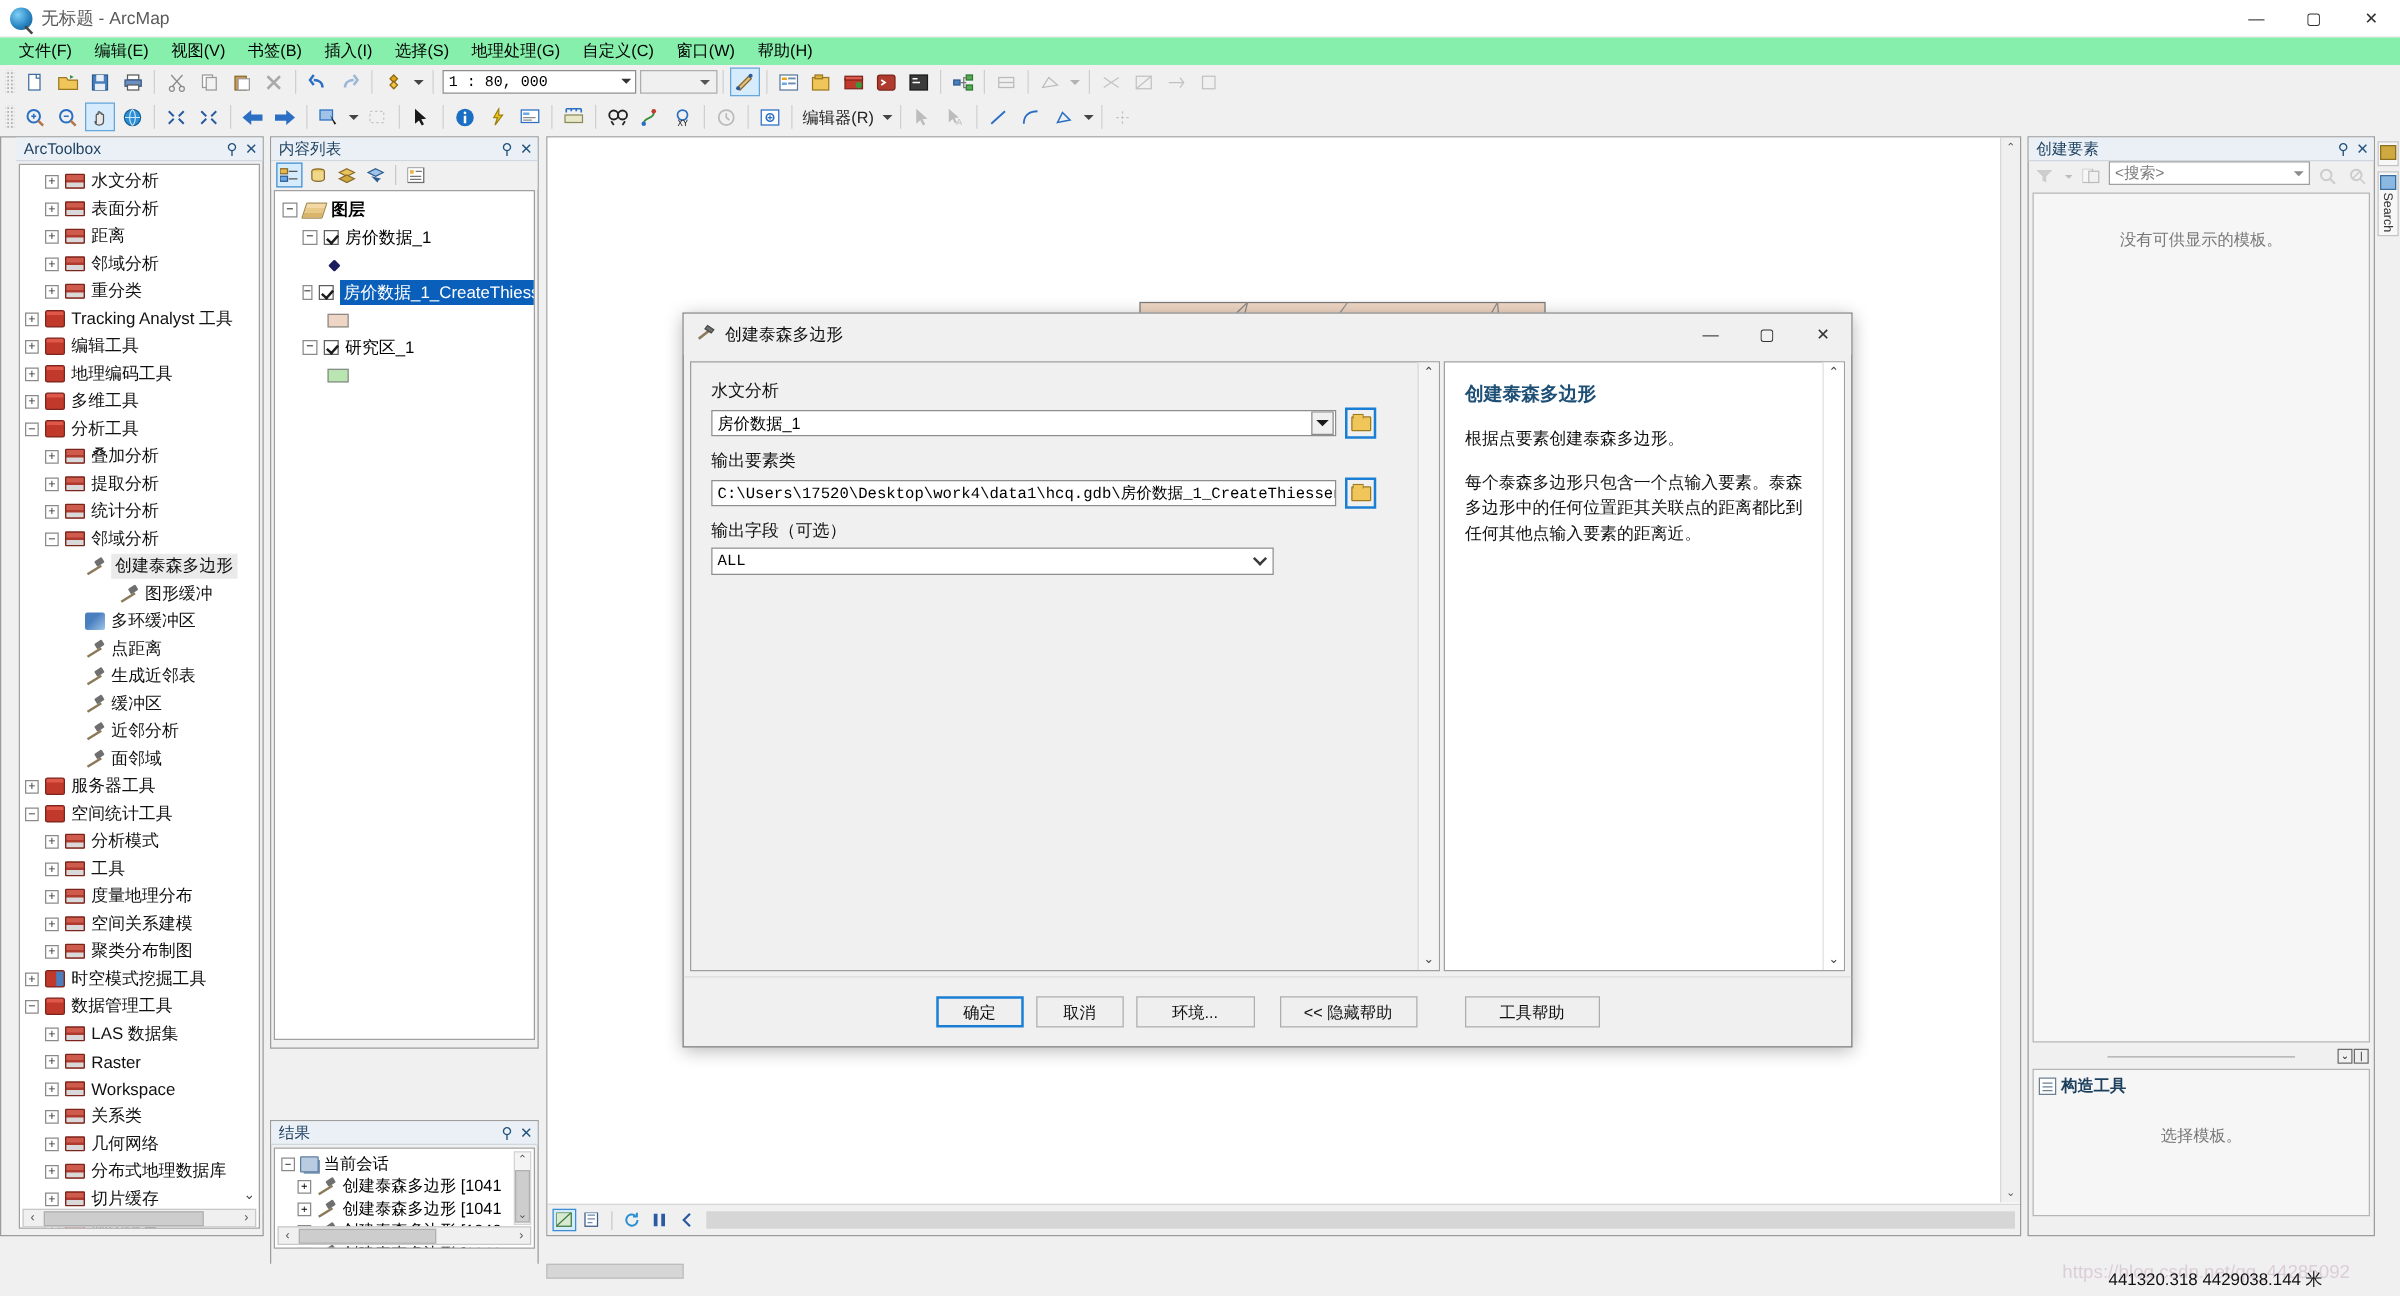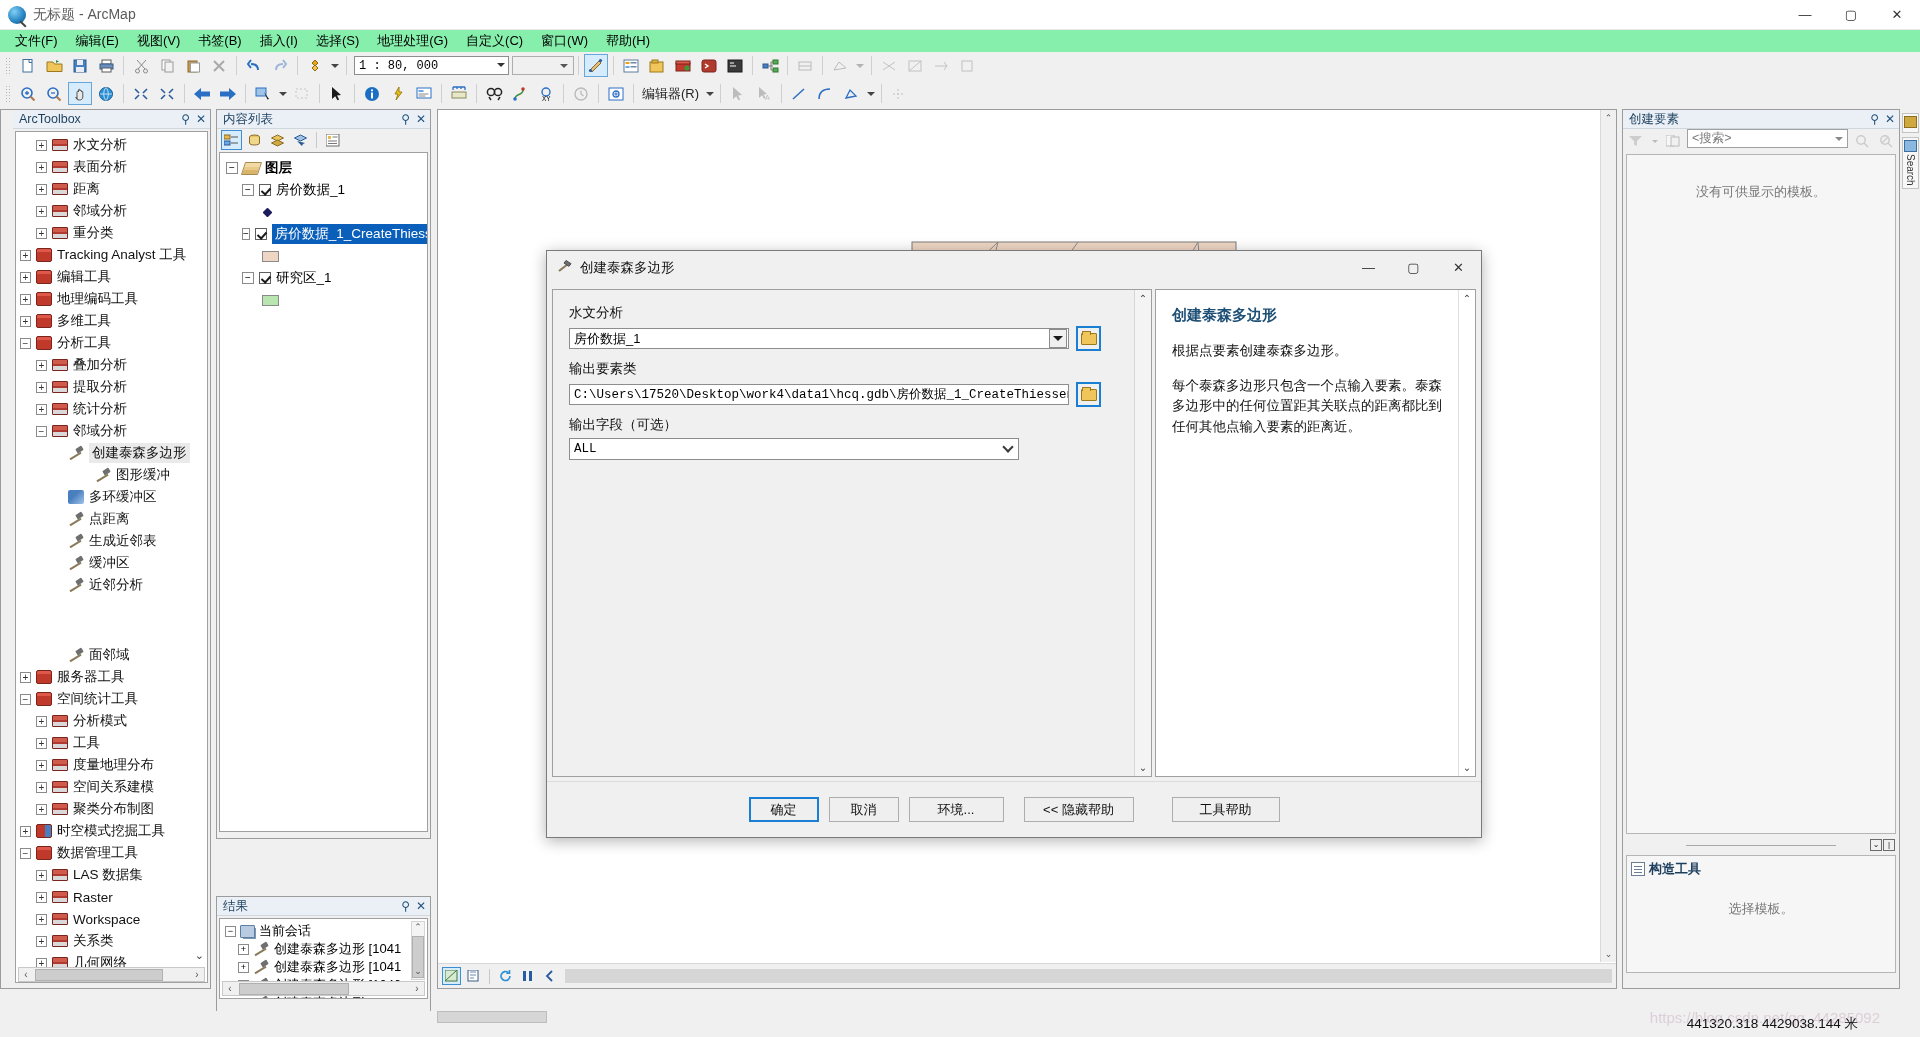--- a/index.html
+++ b/index.html
@@ -761,21 +761,21 @@
           <div class="tnode" style="padding-left: 36px;">
             <span class="exp none"></span>
             <span class="ico-hammer"></span>
             <span class="lbl">缓冲区</span>
           </div>
           <div class="tnode" style="padding-left: 36px;">
             <span class="exp none"></span>
             <span class="ico-hammer"></span>
             <span class="lbl">近邻分析</span>
           </div>
-          <div class="tnode" style="padding-left: 36px; margin-top: 48px;">
+          <div class="tnode" style="padding-left: 36px;">
             <span class="exp none"></span>
             <span class="ico-hammer"></span>
             <span class="lbl">面邻域</span>
           </div>
           <div class="tnode" style="padding-left: 4px;">
             <span class="exp">+</span>
             <span class="tbox-ico ico-toolbox"></span>
             <span class="lbl">服务器工具</span>
           </div>
           <div class="tnode" style="padding-left: 4px;">

